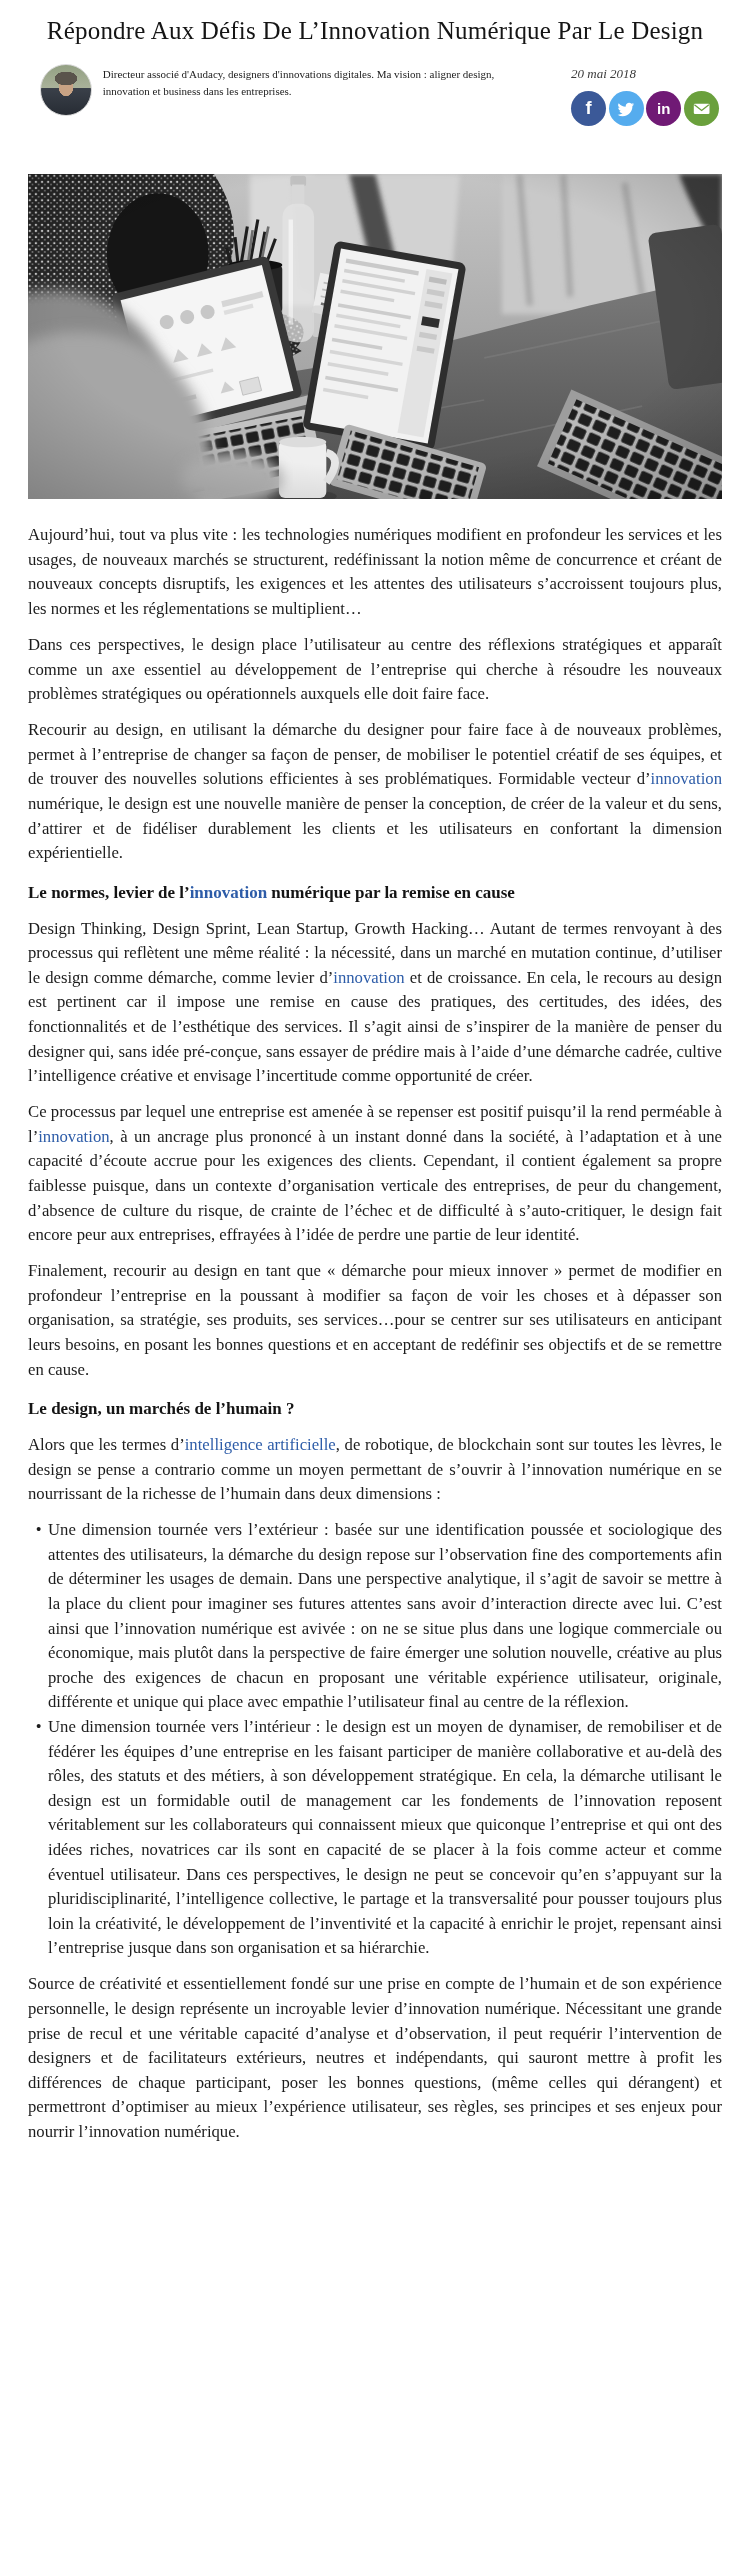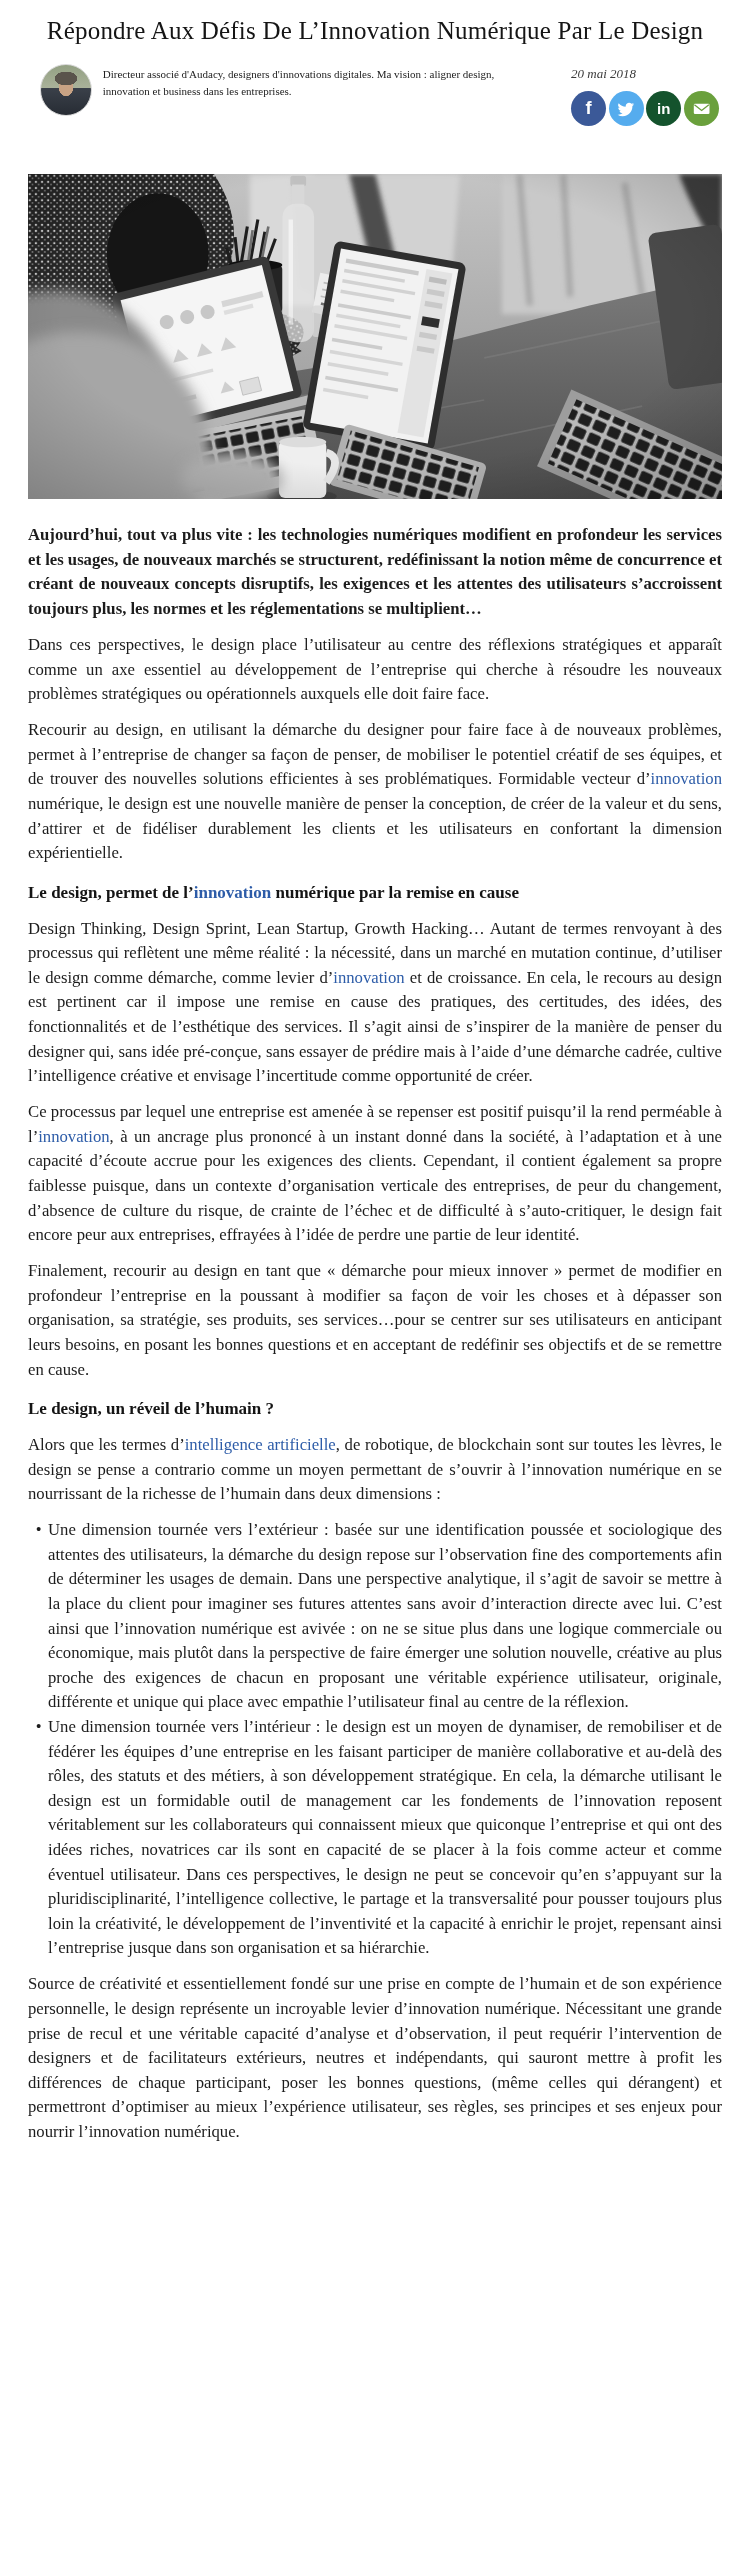--- a/index.html
+++ b/index.html
@@ -38,21 +38,21 @@
   
   article p, article li{font-size:16.7px;line-height:24.6px;text-align:justify;color:#1c1c1c;}
   article p{margin:11.4px 0 0;}
   article p.lead{font-weight:700;margin-top:24px;}
   article h2{font-size:17px;line-height:24.6px;font-weight:700;margin:15px 0 0;color:#141414;}
   article ul{list-style:none;margin:11.4px 0 0;padding:0 0 0 0;}
   article li{position:relative;margin-left:20px;}
   article li::before{content:"\2022";position:absolute;left:-12.3px;top:0;font-size:16.7px;color:#1c1c1c;}
   article a{color:var(--link,#2d5ca8);text-decoration:none;}
   article .i{}
-  article .b{font-weight:700;}
+  article .b{font-weight:400;}
 </style>
 </head>
 <body>
 
 <div class="content" data-name="article-page">
 
   <h1 data-name="page-title">Répondre Aux Défis De L’Innovation Numérique Par Le Design</h1>
 
   <div class="author-row" data-name="author-block">
     <div class="avatar" data-name="author-avatar" title=""></div>
@@ -63,21 +63,21 @@
       <div class="date" data-name="publish-date">20 mai 2018</div>
       <div class="socials" data-name="share-buttons">
         <a href="#" class="social" data-name="facebook-share-icon" title="facebook-share-icon" style="background: rgb(59, 89, 152);">
           <span class="glyph">f</span>
         </a>
         <a href="#" class="social" data-name="twitter-share-icon" title="twitter-share-icon" style="background: rgb(85, 172, 238);">
           <svg width="19.3" height="19.3" viewBox="0 0 32 32" data-name="twitter-bird-icon">
             <path fill="#ffffff" d="M30 8.6c-1 .5-2.1.8-3.2 1a5.6 5.6 0 0 0 2.5-3.1c-1.1.7-2.3 1.1-3.6 1.4a5.6 5.6 0 0 0-9.7 3.8c0 .4 0 .9.1 1.3A16 16 0 0 1 4.5 7.2a5.6 5.6 0 0 0 1.7 7.5c-.9 0-1.8-.3-2.5-.7v.1c0 2.7 1.9 5 4.5 5.5a5.7 5.7 0 0 1-2.5.1 5.6 5.6 0 0 0 5.2 3.9A11.3 11.3 0 0 1 2.6 26 16 16 0 0 0 11.2 28.5c10.3 0 16-8.6 16-16v-.7c1.1-.8 2-1.8 2.8-3.2z"></path>
           </svg>
         </a>
-        <a href="#" class="social" data-name="linkedin-share-icon" title="linkedin-share-icon" style="background: #14532d; justify-content: center;">
+        <a href="#" class="social" data-name="linkedin-share-icon" title="linkedin-share-icon" style="background: #701a75; justify-content: center;">
           <span class="glyph in">in</span>
         </a>
         <a href="#" class="social" data-name="email-share-icon" title="email-share-icon" style="background: rgb(106, 160, 60);">
           <svg width="19.3" height="19.3" viewBox="0 0 32 32" data-name="envelope-icon">
             <rect x="3" y="8" width="26" height="17" rx="2" fill="#ffffff"></rect>
             <path d="M4 9.5 16 19 28 9.5" fill="none" stroke="#6aa03c" stroke-width="2.2"></path>
           </svg>
         </a>
       </div>
     </div>
@@ -221,25 +221,25 @@
       <ellipse cx="232" cy="348" rx="58" ry="30" fill="#b3b3b3" filter="url(#b7)"></ellipse>
 
       <rect width="791" height="371" fill="url(#vig)"></rect>
     </svg>
   </div>
 
   <article data-name="article-body">
       <p class="lead" data-name="lead-paragraph"><span data-name="text-run" class="b">Aujourd’hui, tout va plus vite : les technologies numériques modifient en profondeur les services et les usages, de nouveaux marchés se structurent, redéfinissant la notion même de concurrence et créant de nouveaux concepts disruptifs, les exigences et les attentes des utilisateurs s’accroissent toujours plus, les normes et les réglementations se multiplient…</span></p>
       <p data-name="paragraph"><span data-name="text-run">Dans ces perspectives, le design place l’utilisateur au centre des réflexions stratégiques et apparaît comme un axe essentiel au développement de l’entreprise qui cherche à résoudre les nouveaux problèmes stratégiques ou opérationnels auxquels elle doit faire face.</span></p>
       <p data-name="paragraph"><span data-name="text-run">Recourir au design, en utilisant la démarche du designer pour faire face à de nouveaux problèmes, permet à l’entreprise de changer sa façon de penser, de mobiliser le potentiel créatif de ses équipes, et de trouver des nouvelles solutions efficientes à ses problématiques. Formidable vecteur d’</span><a href="#" data-name="inline-link">innovation</a><span data-name="text-run"> numérique, le design est une nouvelle manière de penser la conception, de créer de la valeur et du sens, d’attirer et de fidéliser durablement les clients et les utilisateurs en confortant la dimension expérientielle.</span></p>
-      <h2 data-name="section-heading"><span data-name="text-run">Le design, permet de l’</span><a href="#" data-name="inline-link">innovation</a><span data-name="text-run"> numérique par la remise en cause</span></h2>
+      <h2 data-name="section-heading"><span data-name="text-run">Le normes, levier de l’</span><a href="#" data-name="inline-link">innovation</a><span data-name="text-run"> numérique par la remise en cause</span></h2>
       <p data-name="paragraph"><span data-name="text-run" class="i">Design Thinking, Design Sprint, Lean Startup, Growth Hacking…</span><span data-name="text-run"> Autant de termes renvoyant à des processus qui reflètent une même réalité : la nécessité, dans un marché en mutation continue, d’utiliser le design comme démarche, comme levier d’</span><a href="#" data-name="inline-link">innovation</a><span data-name="text-run"> et de croissance. En cela, le recours au design est pertinent car il impose une remise en cause des pratiques, des certitudes, des idées, des fonctionnalités et de l’esthétique des services. Il s’agit ainsi de s’inspirer de la manière de penser du designer qui, sans idée pré-conçue, sans essayer de prédire mais à l’aide d’une démarche cadrée, cultive l’intelligence créative et envisage l’incertitude comme opportunité de créer.</span></p>
       <p data-name="paragraph"><span data-name="text-run">Ce processus par lequel une entreprise est amenée à se repenser est positif puisqu’il la rend perméable à l’</span><a href="#" data-name="inline-link">innovation</a><span data-name="text-run">, à un ancrage plus prononcé à un instant donné dans la société, à l’adaptation et à une capacité d’écoute accrue pour les exigences des clients. Cependant, il contient également sa propre faiblesse puisque, dans un contexte d’organisation verticale des entreprises, de peur du changement, d’absence de culture du risque, de crainte de l’échec et de difficulté à s’auto-critiquer, le design fait encore peur aux entreprises, effrayées à l’idée de perdre une partie de leur identité.</span></p>
       <p data-name="paragraph"><span data-name="text-run">Finalement, recourir au design en tant que « démarche pour mieux innover » permet de modifier en profondeur l’entreprise en la poussant à modifier sa façon de voir les choses et à dépasser son organisation, sa stratégie, ses produits, ses services…pour se centrer sur ses utilisateurs en anticipant leurs besoins, en posant les bonnes questions et en acceptant de redéfinir ses objectifs et de se remettre en cause.</span></p>
-      <h2 data-name="section-heading"><span data-name="text-run">Le design, un réveil de l’humain ?</span></h2>
+      <h2 data-name="section-heading"><span data-name="text-run">Le design, un marchés de l’humain ?</span></h2>
       <p data-name="paragraph"><span data-name="text-run">Alors que les termes d’</span><a href="#" data-name="inline-link">intelligence artificielle</a><span data-name="text-run">, de robotique, de blockchain sont sur toutes les lèvres, le design se pense a contrario comme un moyen permettant de s’ouvrir à l’innovation numérique en se nourrissant de la richesse de l’humain dans deux dimensions :</span></p>
       <ul data-name="bullet-list">
         <li data-name="list-item"><span data-name="text-run">Une dimension tournée vers l’extérieur : basée sur une identification poussée et sociologique des attentes des utilisateurs, la démarche du design repose sur l’observation fine des comportements afin de déterminer les usages de demain. Dans une perspective analytique, il s’agit de savoir se mettre à la place du client pour imaginer ses futures attentes sans avoir d’interaction directe avec lui. C’est ainsi que l’innovation numérique est avivée : on ne se situe plus dans une logique commerciale ou économique, mais plutôt dans la perspective de faire émerger une solution nouvelle, créative au plus proche des exigences de chacun en proposant une véritable expérience utilisateur, originale, différente et unique qui place avec empathie l’utilisateur final au centre de la réflexion.</span></li>
         <li data-name="list-item"><span data-name="text-run">Une dimension tournée vers l’intérieur : le design est un moyen de dynamiser, de remobiliser et de fédérer les équipes d’une entreprise en les faisant participer de manière collaborative et au-delà des rôles, des statuts et des métiers, à son développement stratégique. En cela, la démarche utilisant le design est un formidable outil de management car les fondements de l’innovation reposent véritablement sur les collaborateurs qui connaissent mieux que quiconque l’entreprise et qui ont des idées riches, novatrices car ils sont en capacité de se placer à la fois comme acteur et comme éventuel utilisateur. Dans ces perspectives, le design ne peut se concevoir qu’en s’appuyant sur la pluridisciplinarité, l’intelligence collective, le partage et la transversalité pour pousser toujours plus loin la créativité, le développement de l’inventivité et la capacité à enrichir le projet, repensant ainsi l’entreprise jusque dans son organisation et sa hiérarchie.</span></li>
       </ul>
       <p data-name="paragraph"><span data-name="text-run">Source de créativité et essentiellement fondé sur une prise en compte de l’humain et de son expérience personnelle, le design représente un incroyable levier d’innovation numérique. Nécessitant une grande prise de recul et une véritable capacité d’analyse et d’observation, il peut requérir l’intervention de designers et de facilitateurs extérieurs, neutres et indépendants, qui sauront mettre à profit les différences de chaque participant, poser les bonnes questions, (même celles qui dérangent) et permettront d’optimiser au mieux l’expérience utilisateur, ses règles, ses principes et ses enjeux pour nourrir l’innovation numérique.</span></p>
     </article>
 
 </div>
 

